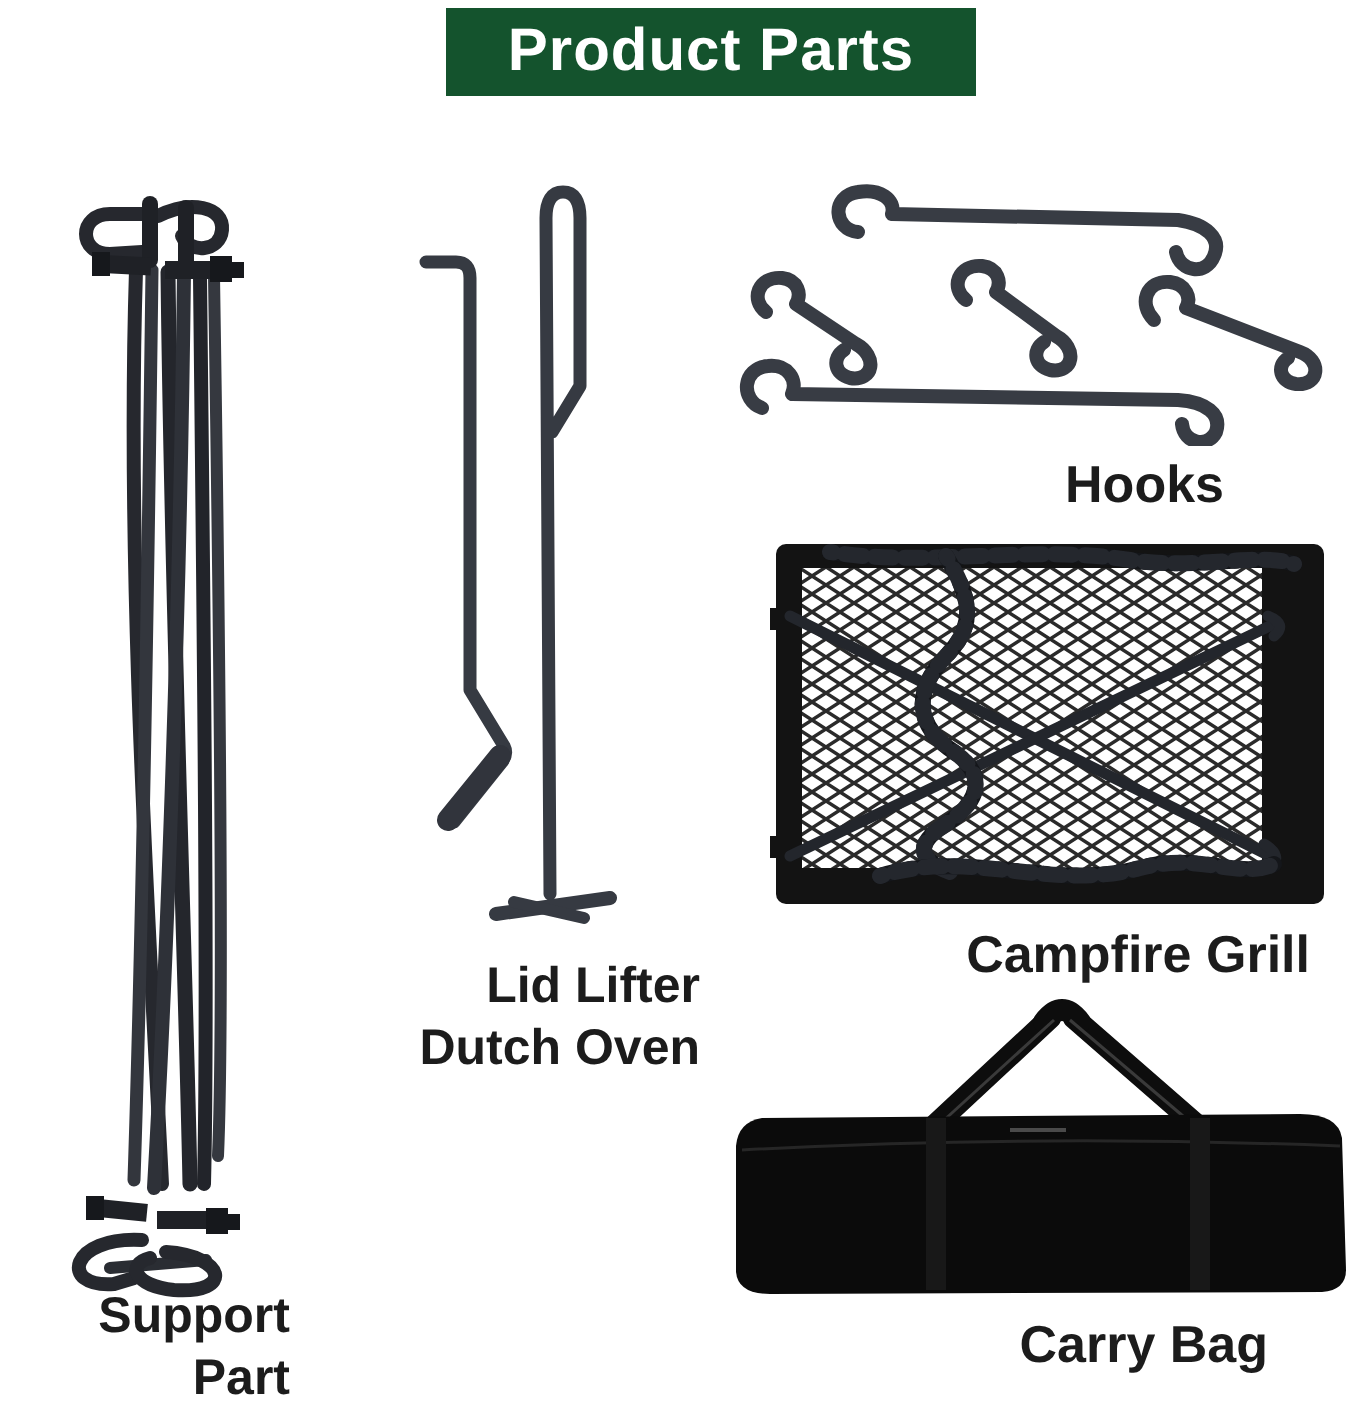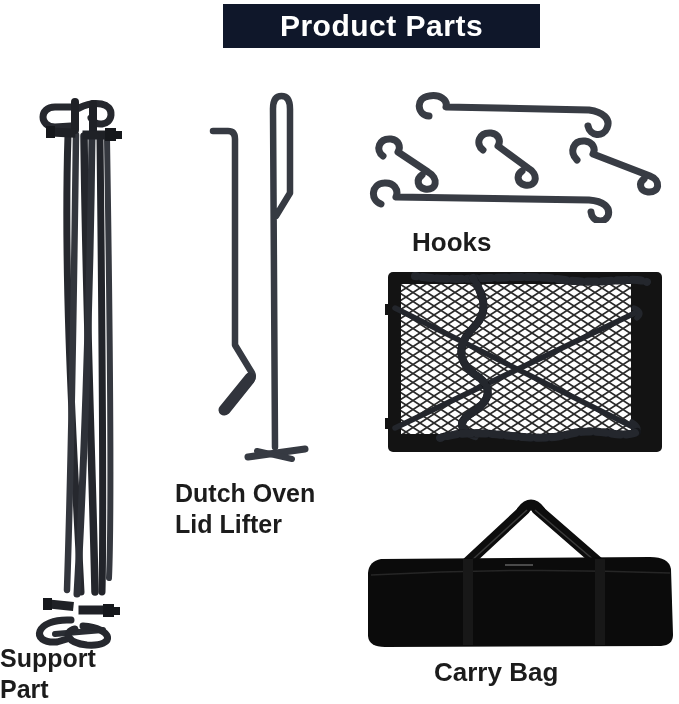--- a/index.html
+++ b/index.html
@@ -1,27 +1,27 @@
 <!DOCTYPE html>
 <html><head>
 <meta charset="utf-8">
 <style>
   html,body{margin:0;padding:0;background:#fff;}
   #stage{
     position:relative;width:679px;height:704px;background:#ffffff;
     font-family:"Liberation Sans",sans-serif;overflow:hidden;
   }
   .banner{
-    position:absolute;left:223px;top:4px;width:317px;height:44px;
-    background:#0f172a;color:#ffffff;display:flex;align-items:center;justify-content:center;
+    position:absolute;left:223px;top:4px;width:265px;height:44px;
+    background:#14532d;color:#ffffff;display:flex;align-items:center;justify-content:center;
     font-size:30px;font-weight:bold;letter-spacing:0.5px;
   }
   .fig{position:absolute;}
   .part-label{
-    position:absolute;color:#1c1c1c;font-weight:bold;text-align:left;line-height:31px;
+    position:absolute;color:#1c1c1c;font-weight:bold;text-align:right;line-height:31px;
   }
   .lbl-26{font-size:26px;}
   .lbl-25{font-size:25px;}
   svg{display:block;}
 </style>
 </head>
 <body>
 
 <div id="stage">
 
@@ -111,20 +111,21 @@
 
     <g fill="none" stroke-linecap="round">
       <path d="M 30 6 C 80 14 130 2 180 10 C 215 15 245 6 262 12" stroke="#14161a" stroke-width="8" stroke-dasharray="9 6"></path>
       <path d="M 30 6 C 80 14 130 2 180 10 C 215 15 245 6 262 12" stroke="#24272d" stroke-width="8" stroke-dasharray="9 6" stroke-dashoffset="7.5"></path>
       <path d="M 88 8 C 100 28 104 42 88 58 C 70 77 74 94 92 106 C 108 117 106 130 88 142 C 72 152 74 160 90 166" stroke="#14161a" stroke-width="8" stroke-dasharray="9 6"></path>
       <path d="M 88 8 C 100 28 104 42 88 58 C 70 77 74 94 92 106 C 108 117 106 130 88 142 C 72 152 74 160 90 166" stroke="#24272d" stroke-width="8" stroke-dasharray="9 6" stroke-dashoffset="7.5"></path>
       <path d="M 55 168 C 100 154 140 176 185 164 C 215 156 235 170 252 162" stroke="#14161a" stroke-width="8" stroke-dasharray="9 6"></path>
       <path d="M 55 168 C 100 154 140 176 185 164 C 215 156 235 170 252 162" stroke="#24272d" stroke-width="8" stroke-dasharray="9 6" stroke-dashoffset="7.5"></path>
     </g>
   </svg>
+  <div class="part-label lbl-26" style="left:405px;top:462px;width:250px;">Campfire Grill</div>
 
   <svg class="fig" style="left:355px;top:495px;" width="324" height="160" viewBox="0 0 324 160">
 
     <g fill="none" stroke="#0d0d0d" stroke-width="11" stroke-linecap="round">
       <path d="M 112 68 L 170 14"></path>
       <path d="M 182 14 L 244 68"></path>
       <path d="M 167 16 Q 176 4 185 16"></path>
     </g>
     <g fill="none" stroke="#3a3a3a" stroke-width="1.5">
       <path d="M 116 66 L 172 15"></path>
@@ -138,17 +139,17 @@
     <rect x="240" y="64" width="10" height="86" fill="#181818"></rect>
     <path d="M 150 70 L 178 70" fill="none" stroke="#4a4a4a" stroke-width="2"></path>
   </svg>
   <div class="part-label lbl-26" style="left:434px;top:657px;width:200px;">Carry Bag</div>
 
   <div class="part-label lbl-25" style="left:0px;top:643px;width:145px;">
     <div>Support Part</div>
   </div>
 
   <div class="part-label lbl-25" style="left:175px;top:478px;width:175px;">
+    <div>Lid Lifter</div>
     <div>Dutch Oven</div>
-    <div>Lid Lifter</div>
   </div>
 
 </div>
 
 </body></html>

